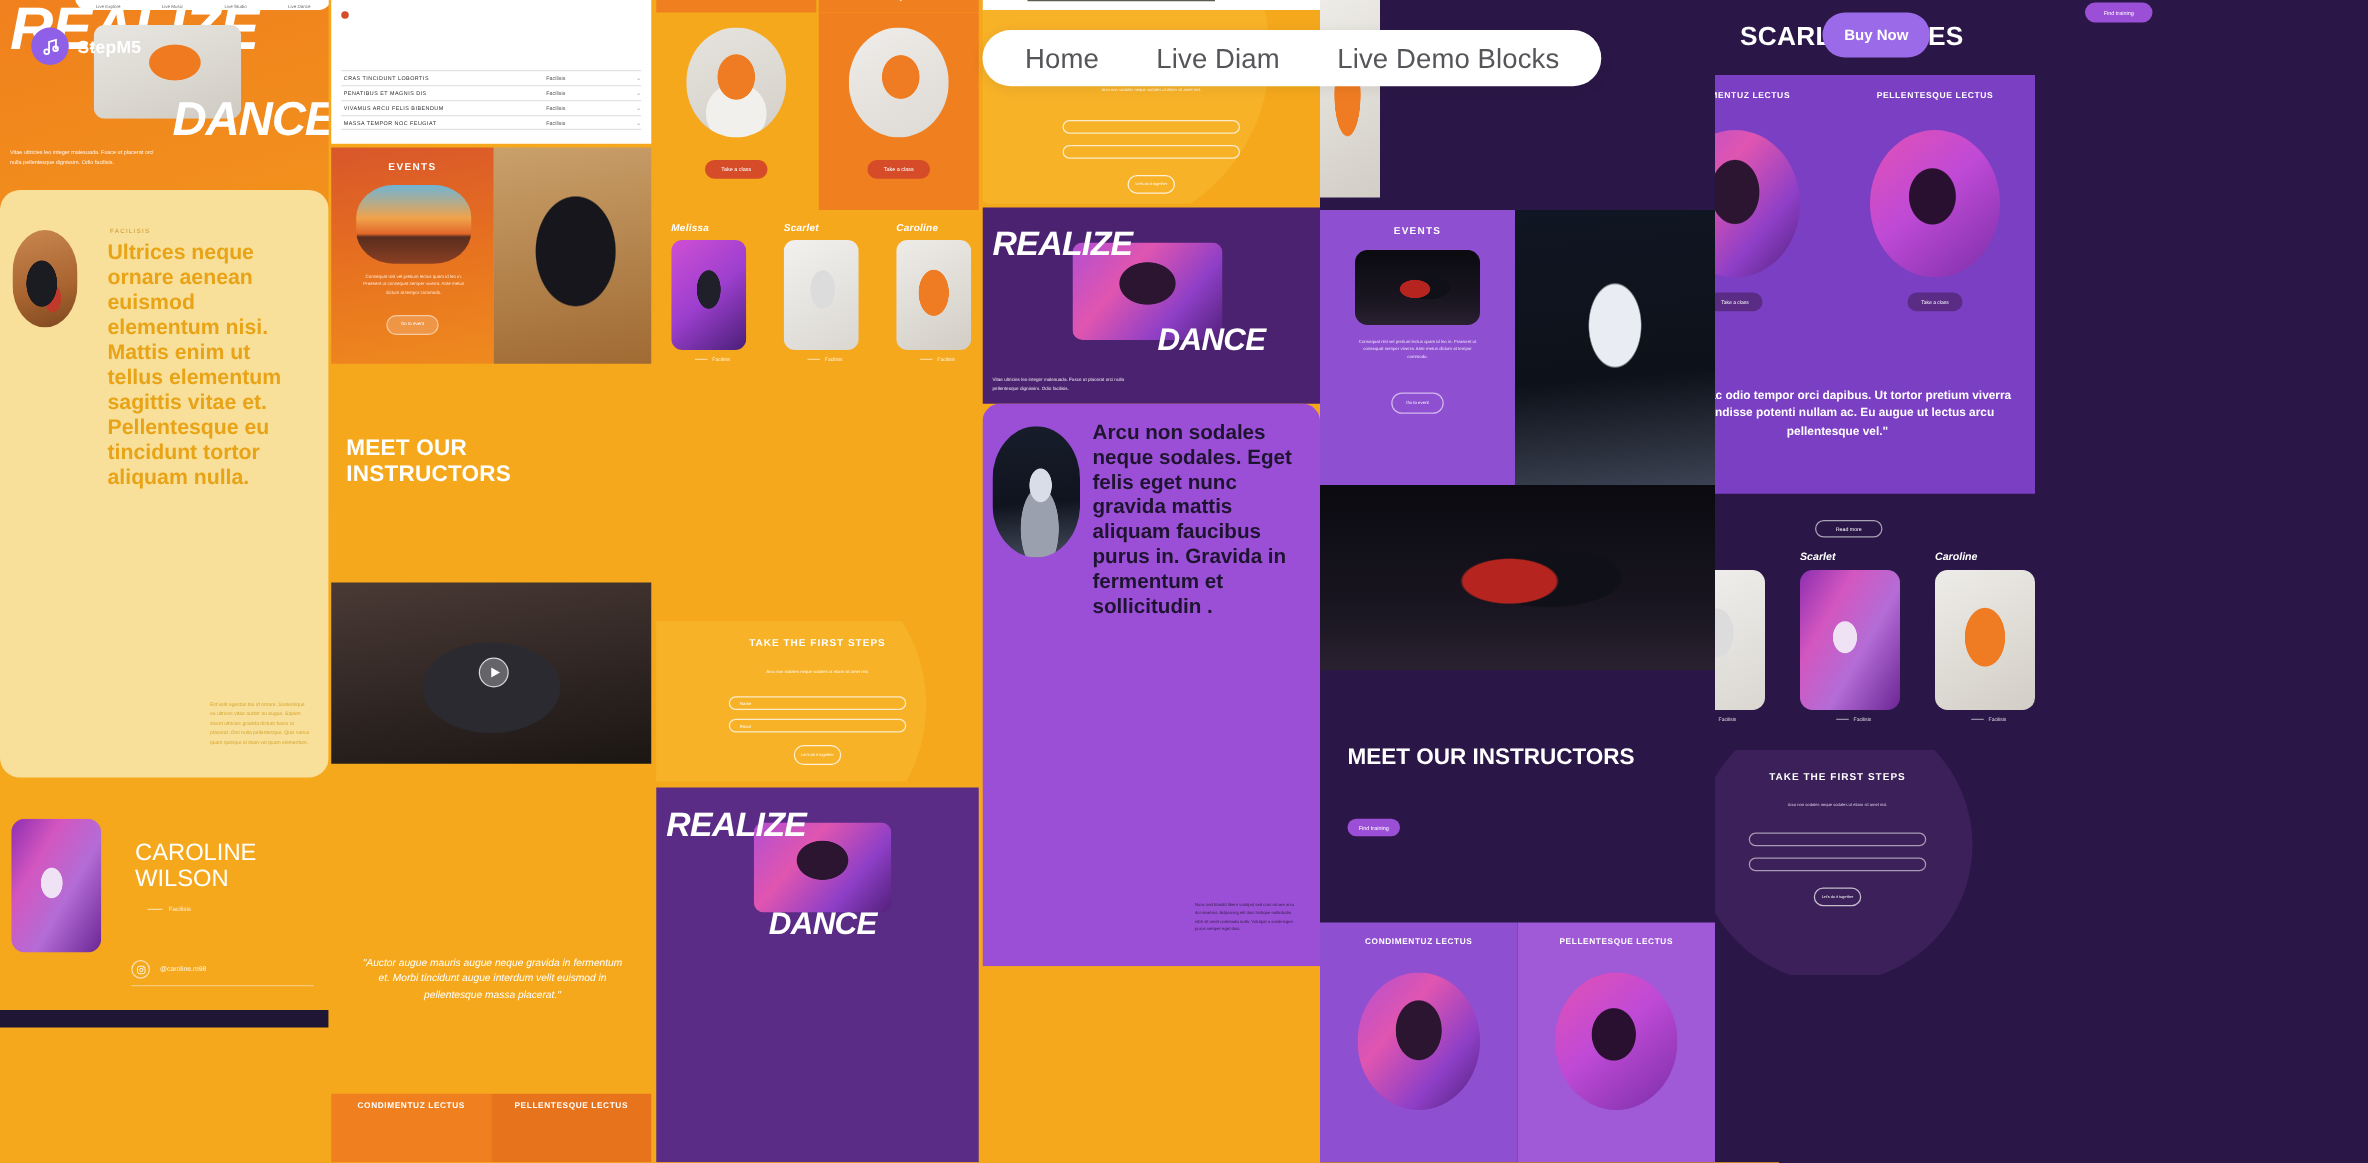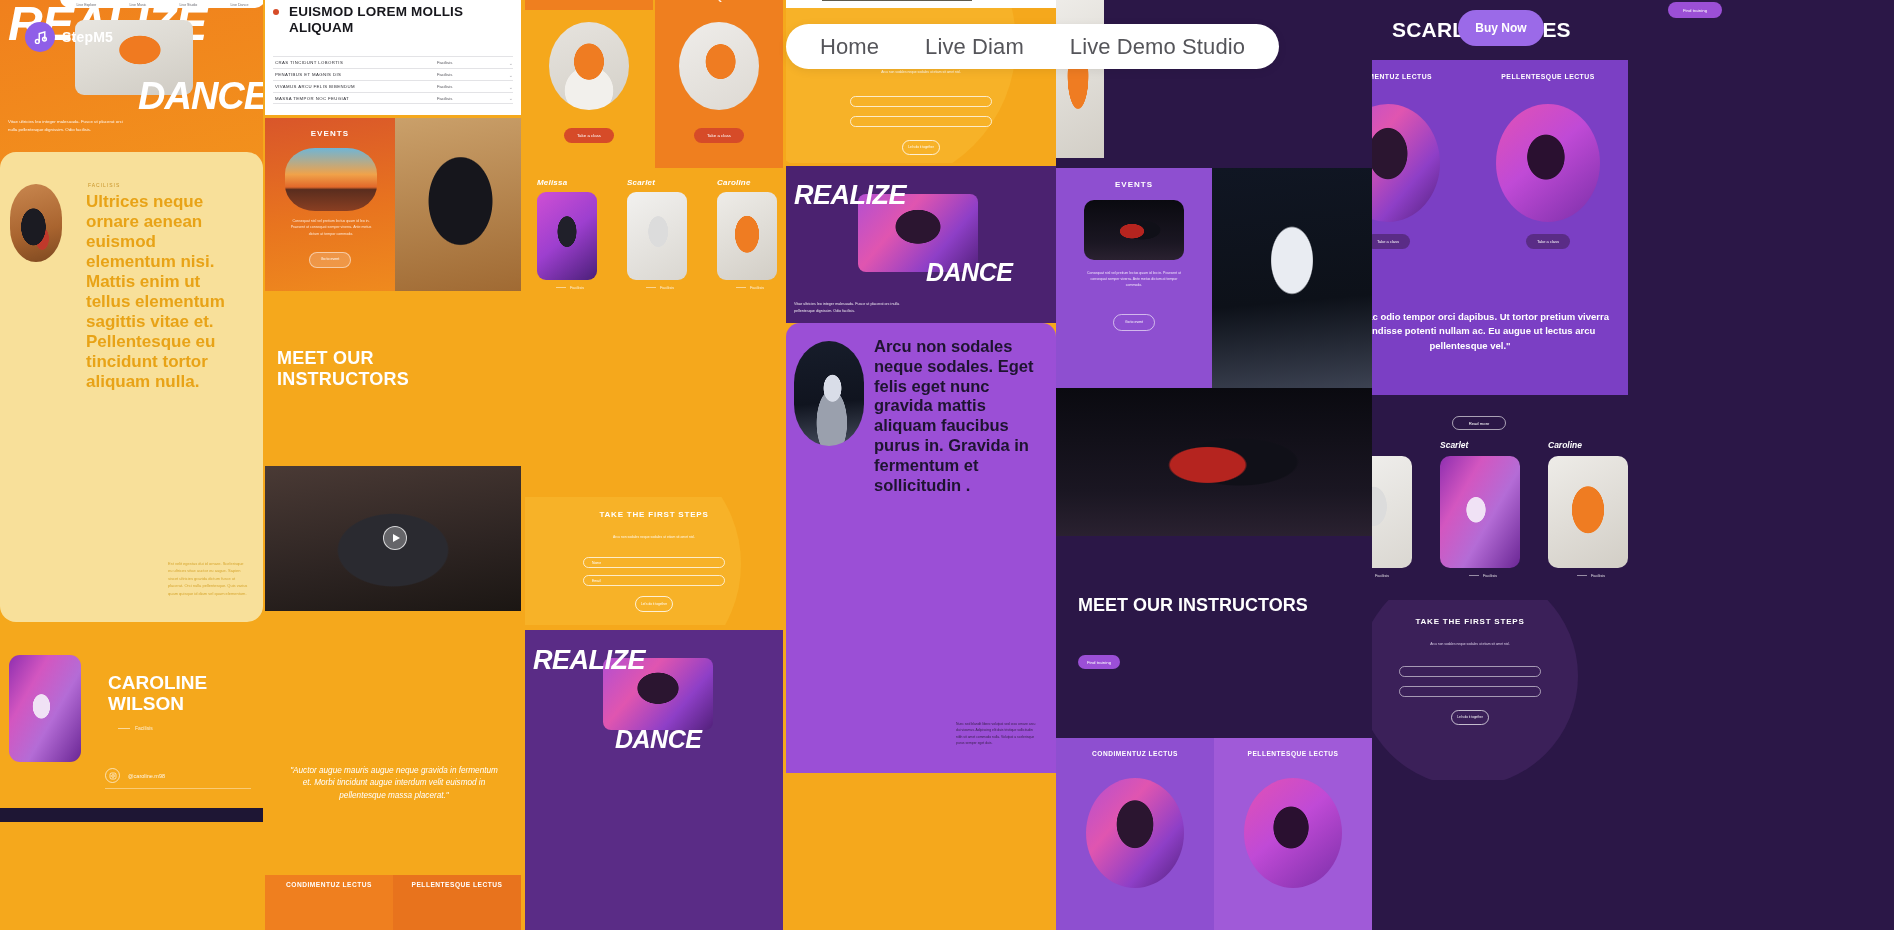--- a/index.html
+++ b/index.html
@@ -132,21 +132,21 @@
     position:absolute; left:0px; top:152px; width:263px; height:470px;
     background:#f8e09a; border-radius:16px;
   }
   .yc-avatar { position:absolute; left:10px; top:32px; width:52px; height:78px; border-radius:26px/34px;}
   .yc-kicker { position:absolute; left:88px; top:30px; font-size:5px; color:#c9952a; letter-spacing:1px;}
   .yc-body { position:absolute; left:86px; top:40px; width:160px; font-size:17px; line-height:1.18; font-weight:700; color:#e8a317;}
   .yc-body p + p { margin-top: 14px; }
   .yc-small { position:absolute; left:168px; top:408px; width:80px; font-size:4px; line-height:1.85; color:#d7a62f;}
   .caro-card { position:absolute; left:0; top:630px; width:263px; height:300px;}
   .caro-photo { position:absolute; left:9px; top:25px; width:72px; height:107px; border-radius:11px;}
-  .caro-name { position:absolute; left:108px; top:42px; font-size:19px; font-weight:700; color:#fff; line-height:1.12;}
+  .caro-name { position:absolute; left:108px; top:42px; font-size:19px; font-weight:400; color:#fff; line-height:1.12;}
   .caro-role { position:absolute; left:118px; top:95px; font-size:5px; color:#fff; opacity:.8;}
   .caro-role::before { content:""; display:inline-block; width:12px; height:1px; background:#fff; vertical-align:middle; margin-right:5px; opacity:.7;}
   .caro-social { position:absolute; left:105px; top:138px; display:flex; align-items:center; gap:8px;}
   .caro-social .ic { width:15px;height:15px;border-radius:50%;border:1px solid rgba(255,255,255,.65);display:flex;align-items:center;justify-content:center;}
   .caro-social .ic svg{width:8px;height:8px;}
   .caro-social .hdl { font-size:5.5px; color:#fff; opacity:.9;}
   .caro-rule { position:absolute; left:105px; top:158px; width:146px; height:1px; background:rgba(255,255,255,.4);}
   .col1-footbar { position:absolute; left:0; top:178px; width:263px; height:14px; background:#1e1634;}
 
   
@@ -349,21 +349,20 @@
         <span class="hdl">@caroline.m98</span>
       </div>
       <div class="caro-rule"></div>
       <div class="col1-footbar"></div>
     </div>
   </div>
 
   <div class="col" id="col2">
     <div class="white-card">
       <div class="wc-dot"></div>
-      <div class="wc-title">EUISMOD LOREM MOLLIS ALIQUAM</div>
       <div class="acc-list">
         <div class="acc-row">
           <span class="acc-q">CRAS TINCIDUNT LOBORTIS</span>
           <span class="acc-a">Facilisis</span>
           <span class="acc-chev">⌄</span>
         </div>
         <div class="acc-row">
           <span class="acc-q">PENATIBUS ET MAGNIS DIS</span>
           <span class="acc-a">Facilisis</span>
           <span class="acc-chev">⌄</span>
@@ -572,16 +571,16 @@
       <div class="c6-fld" style="top:66px;"></div>
       <div class="c6-fld" style="top:86px;"></div>
       <div class="c6-sub">Let's do it together</div>
     </div>
   </div>
 
 
   <div id="nav-pill">
     <a href="#">Home</a>
     <a href="#">Live Diam</a>
-    <a href="#">Live Demo Studio</a>
+    <a href="#">Live Demo Blocks</a>
   </div>
 
 </div>
 
 </body></html>

